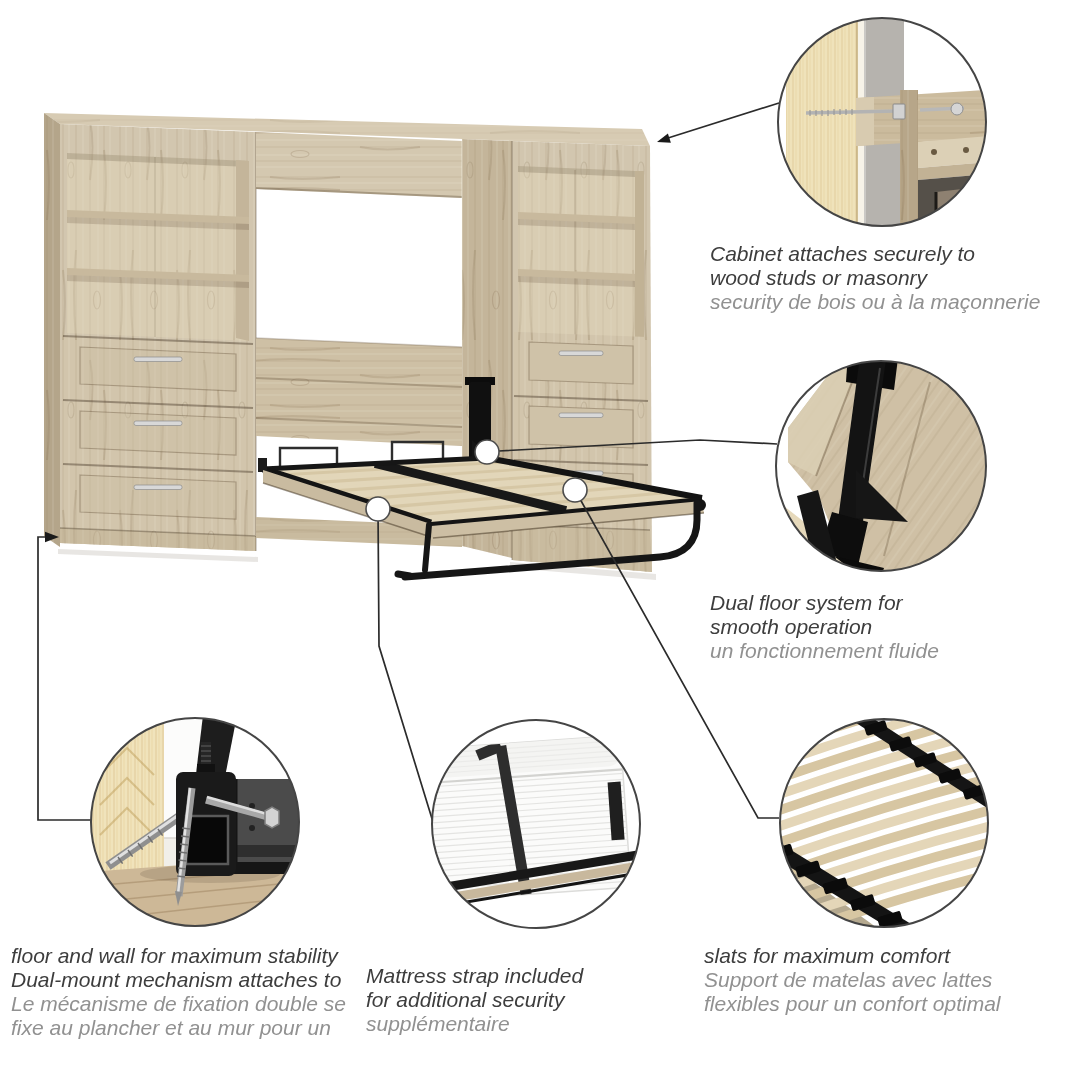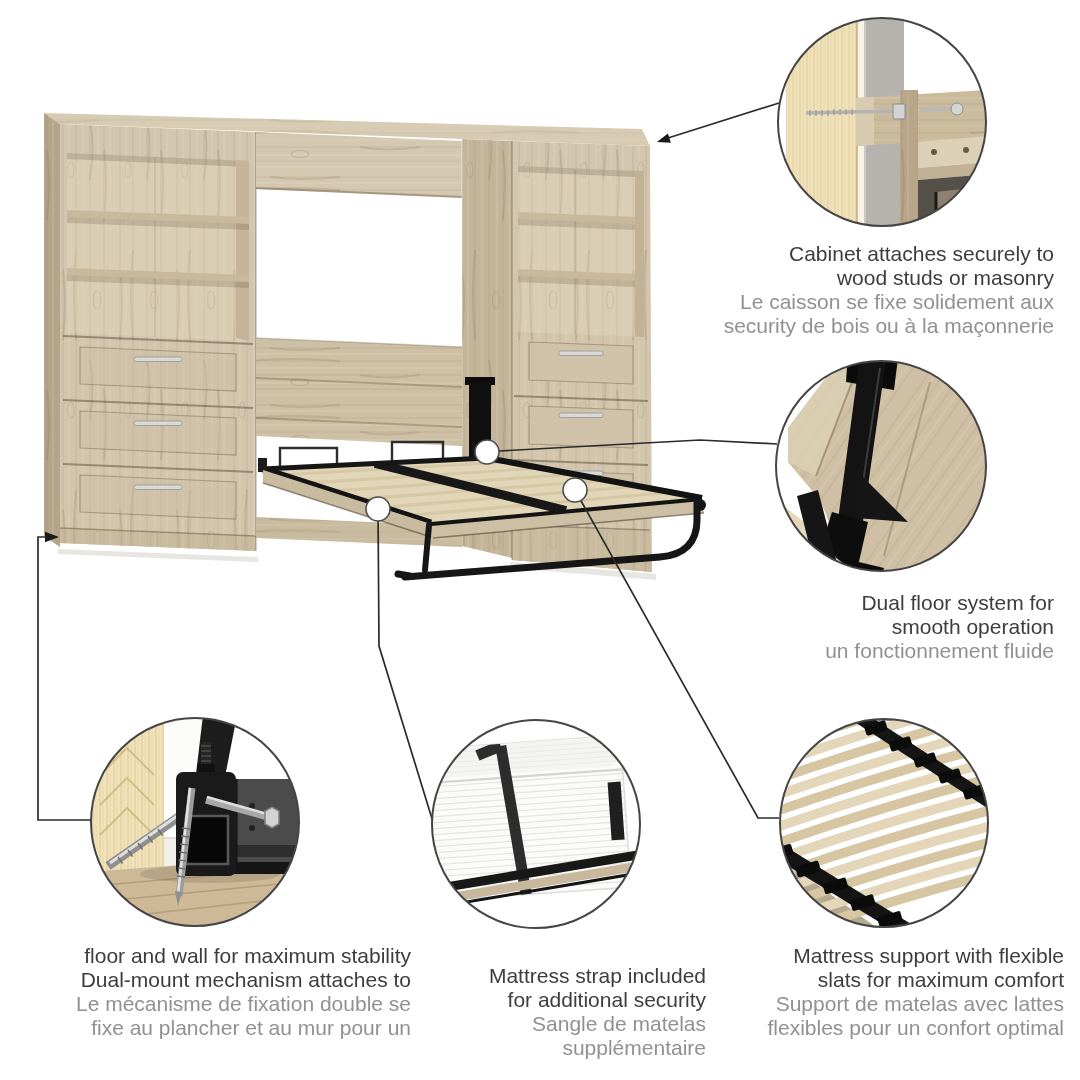--- a/index.html
+++ b/index.html
@@ -1,18 +1,18 @@
 <!DOCTYPE html>
 <html><head>
 <meta charset="utf-8">
 <style>
   html,body{margin:0;padding:0;background:#fff;}
   .stage{position:relative;width:1080px;height:1080px;background:#fff;overflow:hidden;font-family:"Liberation Sans",sans-serif;}
   svg{position:absolute;left:0;top:0;}
-  .cap{position:absolute;text-align:right;}
+  .cap{position:absolute;text-align:left;font-style:italic;}
   .cap div{font-size:21px;line-height:24px;white-space:nowrap;}
   .cap .en{color:#3d3d3d;}
   .cap .fr{color:#919191;}
 </style>
 </head>
 <body>
 
 <div class="stage">
 <svg id="art" width="1080" height="1080" viewBox="0 0 1080 1080">
 <defs>
@@ -419,39 +419,36 @@
             <rect x="932.72" y="947.52" width="24" height="11" rx="2" fill="#0b0b0b" transform="rotate(-17 944.72 953.52)"></rect>
           </g>
   </g>
   <circle cx="884" cy="823" r="104" fill="none" stroke="#454545" stroke-width="2"></circle>
 </g>
 </svg>
 
 <div class="cap" style="left:710px;top:242px;width:344px;">
   <div class="en">Cabinet attaches securely to</div>
   <div class="en">wood studs or masonry</div>
-  <div class="fr">Le caisson se fixe solidement aux</div>
   <div class="fr">security de bois ou à la maçonnerie</div>
 </div>
 <div class="cap" style="left:710px;top:591px;width:344px;">
   <div class="en">Dual floor system for</div>
   <div class="en">smooth operation</div>
   <div class="fr">un fonctionnement fluide</div>
 </div>
 <div class="cap" style="left:11px;top:944px;width:400px;">
   <div class="en">floor and wall for maximum stability</div>
   <div class="en">Dual-mount mechanism attaches to</div>
   <div class="fr">Le mécanisme de fixation double se</div>
   <div class="fr">fixe au plancher et au mur pour un</div>
 </div>
 <div class="cap" style="left:366px;top:964px;width:340px;">
   <div class="en">Mattress strap included</div>
   <div class="en">for additional security</div>
-  <div class="fr">Sangle de matelas</div>
   <div class="fr">supplémentaire</div>
 </div>
 <div class="cap" style="left:704px;top:944px;width:360px;">
-  <div class="en">Mattress support with flexible</div>
   <div class="en">slats for maximum comfort</div>
   <div class="fr">Support de matelas avec lattes</div>
   <div class="fr">flexibles pour un confort optimal</div>
 </div>
 </div>
 
 </body></html>

